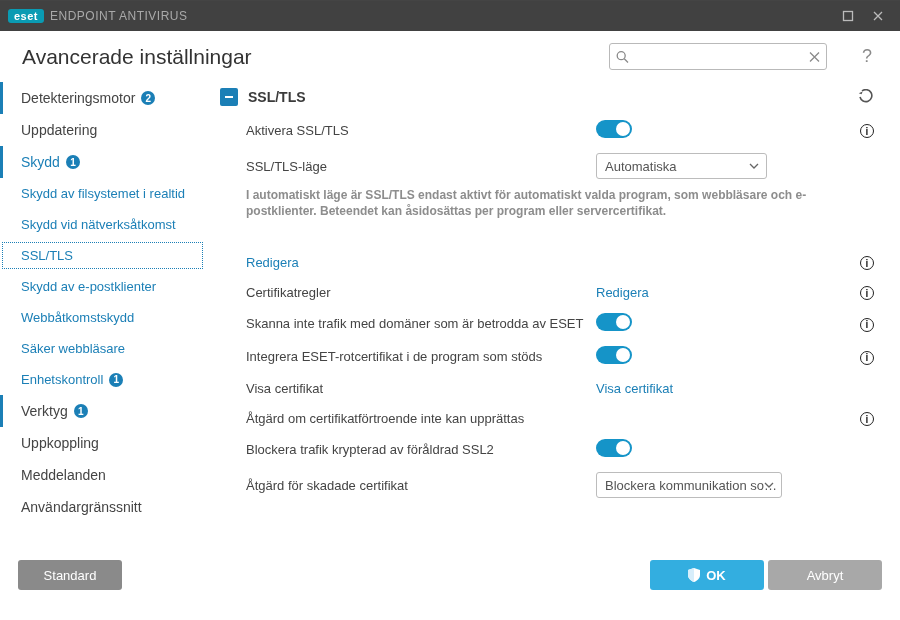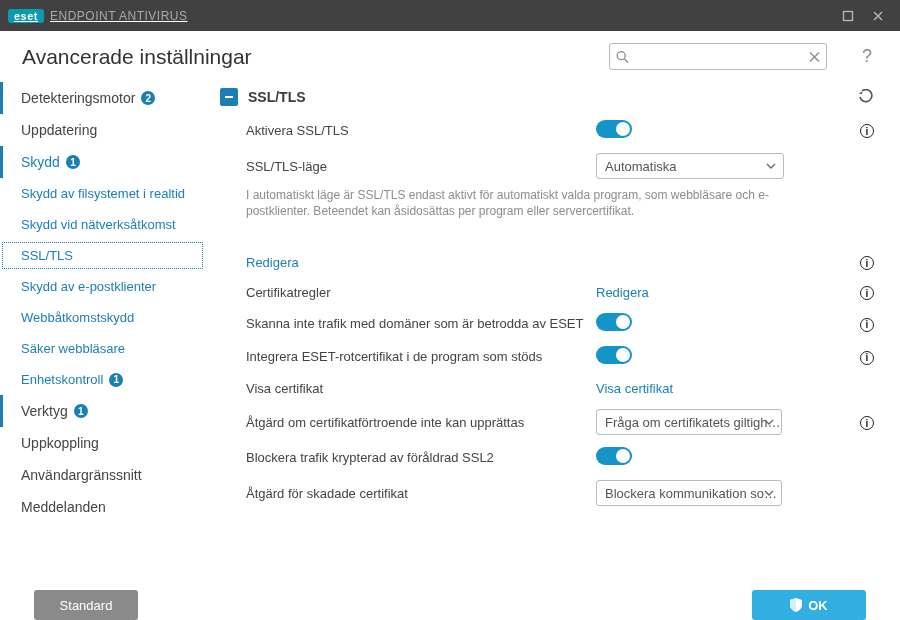--- a/index.html
+++ b/index.html
@@ -1,18 +1,18 @@
 <!DOCTYPE html>
 <html><head>
 <meta charset="utf-8">
 <style>
   * { box-sizing: border-box; margin: 0; padding: 0; font-family: "Segoe UI", Arial, sans-serif; }
   body { width: 900px; height: 620px; background: #fff; overflow: hidden; border-top: 1px solid #444; }
 
-  .titlebar { height: 30px; background: #414141; color: #fff; display: flex; align-items: center; padding: 0 8px; font-size: 12px; text-decoration: underline; }
+  .titlebar { height: 30px; background: #414141; color: #fff; display: flex; align-items: center; padding: 0 8px; font-size: 12px; }
   .titlebar .brand { display: flex; align-items: center; gap: 6px; }
   .brand-badge { background: #0a9bb3; color: #fff; font-weight: 700; font-size: 11px; padding: 1px 6px; border-radius: 3px; letter-spacing: 0.5px; }
   .brand-text { color: #a9a9a9; font-size: 12px; letter-spacing: 0.5px; }
   .titlebar .window-controls { margin-left: auto; display: flex; gap: 14px; padding-right: 6px; }
   .win-ctrl { width: 16px; height: 16px; display: flex; align-items: center; justify-content: center; color: #ccc; cursor: default; }
 
   .header { display: flex; align-items: center; padding: 12px 22px 10px 22px; gap: 29px; }
   .header h1 { font-size: 21px; font-weight: 400; color: #333; flex: 0 0 auto; }
   .header .spacer { flex: 1 1 auto; }
   .search-wrap { position: relative; width: 218px; }
@@ -36,31 +36,31 @@
   .collapse-btn { width: 18px; height: 18px; background: #1b7fb6; color: #fff; display: flex; align-items: center; justify-content: center; font-weight: 700; border-radius: 2px; cursor: pointer; }
   .section-title { font-size: 14px; font-weight: 600; color: #3a3a3a; }
   .undo-icon { margin-left: auto; color: #555; cursor: pointer; }
 
   .row { display: flex; align-items: center; padding: 6px 8px 6px 30px; font-size: 13px; color: #444; min-height: 30px; }
   .row .label { flex: 0 0 350px; }
   .row .ctrl { flex: 0 0 190px; }
   .row .info { margin-left: auto; width: 24px; text-align: right; color: #222; }
   .info-i { display: inline-flex; width: 14px; height: 14px; border: 1.5px solid #222; border-radius: 50%; align-items: center; justify-content: center; font-size: 10px; font-weight: 700; font-style: normal; cursor: pointer; }
 
-  .desc { padding: 2px 8px 10px 30px; font-size: 12px; color: #8d8d8d; line-height: 1.35; max-width: 610px; }
+  .desc { padding: 2px 8px 10px 30px; font-size: 12px; color: #8d8d8d; line-height: 1.35; max-width: 610px; font-weight: bold; }
 
   .toggle { position: relative; width: 36px; height: 18px; background: #1594c8; border-radius: 9px; cursor: pointer; display: inline-block; }
   .toggle::after { content: ""; position: absolute; right: 2px; top: 2px; width: 14px; height: 14px; background: #fff; border-radius: 50%; }
 
   .link { color: #1b7fb6; font-size: 13px; cursor: pointer; }
 
   .select { height: 26px; border: 1px solid #bcbcbc; border-radius: 3px; padding: 0 24px 0 8px; font-size: 13px; color: #555; background: #fff; position: relative; display: flex; align-items: center; cursor: pointer; overflow: hidden; white-space: nowrap; text-overflow: ellipsis; }
   .select .chev { position: absolute; right: 7px; top: 50%; transform: translateY(-50%); color: #666; }
 
-  .footer { position: absolute; bottom: 0; left: 0; right: 0; height: 60px; display: flex; align-items: flex-end; padding: 0 34px; gap: 4px; }
+  .footer { position: absolute; bottom: 0; left: 0; right: 0; height: 60px; display: flex; align-items: flex-start; padding: 0 18px; gap: 4px; }
   .btn { height: 30px; border: none; border-radius: 3px; font-size: 13px; padding: 0 22px; cursor: pointer; display: inline-flex; align-items: center; gap: 6px; justify-content: center; }
   .btn-gray { background: #8a8a8a; color: #fff; min-width: 104px; }
   .btn-ok { background: #33aee0; color: #fff; min-width: 114px; font-weight: 600; margin-left: 16px; }
   .btn-cancel { background: #a8a8a8; color: #fff; min-width: 114px; }
   .footer .spacer { flex: 1 1 auto; }
   svg { display: block; }
 </style>
 </head>
 <body>
 
@@ -139,24 +139,24 @@
       <span class="badge">1</span>
     </div>
     <div class="nav-item section bar">
       <span>Verktyg</span>
       <span class="badge">1</span>
     </div>
     <div class="nav-item section">
       <span>Uppkoppling</span>
     </div>
     <div class="nav-item section">
+      <span>Meddelanden</span>
+    </div>
+    <div class="nav-item section">
       <span>Användargränssnitt</span>
-    </div>
-    <div class="nav-item section">
-      <span>Meddelanden</span>
     </div>
   </div>
 
   <div class="content">
     <div class="section-head">
       <span class="collapse-btn">
         <svg width="10" height="10" viewBox="0 0 10 10">
             <rect x="1" y="4" width="8" height="2" fill="#fff"></rect>
           </svg>
       </span>
@@ -171,21 +171,21 @@
 
     <div class="row">
       <span class="label">Aktivera SSL/TLS</span>
       <span class="ctrl"><span class="toggle"></span></span>
       <span class="info"><i class="info-i">i</i></span>
     </div>
 
     <div class="row">
       <span class="label">SSL/TLS-läge</span>
       <span class="ctrl">
-        <div class="select" style="width:188px">
+        <div class="select" style="width:171px">
           <span>Automatiska</span>
           <span class="chev">
             <svg width="10" height="6" viewBox="0 0 10 6">
                 <path d="M1 1 L5 5 L9 1" fill="none" stroke="#666" stroke-width="1.3"></path>
               </svg>
           </span>
         </div>
       </span>
     </div>
     <div class="desc">I automatiskt läge är SSL/TLS endast aktivt för automatiskt valda program, som webbläsare och e-postklienter. Beteendet kan åsidosättas per program eller servercertifikat.</div>
@@ -215,30 +215,20 @@
       <span class="info"><i class="info-i">i</i></span>
     </div>
 
     <div class="row">
       <span class="label">Visa certifikat</span>
       <span class="ctrl"><span class="link">Visa certifikat</span></span>
     </div>
 
     <div class="row">
       <span class="label">Åtgärd om certifikatförtroende inte kan upprättas</span>
-      <span class="ctrl">
-        <div class="select" style="width:186px">
-          <span>Fråga om certifikatets giltigh…</span>
-          <span class="chev">
-            <svg width="10" height="6" viewBox="0 0 10 6">
-                <path d="M1 1 L5 5 L9 1" fill="none" stroke="#666" stroke-width="1.3"></path>
-              </svg>
-          </span>
-        </div>
-      </span>
       <span class="info"><i class="info-i">i</i></span>
     </div>
 
     <div class="row">
       <span class="label">Blockera trafik krypterad av föråldrad SSL2</span>
       <span class="ctrl"><span class="toggle"></span></span>
     </div>
 
     <div class="row">
       <span class="label">Åtgärd för skadade certifikat</span>
@@ -261,13 +251,14 @@
   <div class="spacer"></div>
   <button class="btn btn-ok">
     <span>
       <svg width="12" height="14" viewBox="0 0 12 14">
           <path d="M6 0 L12 2 V7 C12 11 8 13.5 6 14 C4 13.5 0 11 0 7 V2 Z" fill="#fff"></path>
           <path d="M6 0 L6 14 C4 13.5 0 11 0 7 V2 Z" fill="#d7eefb"></path>
         </svg>
     </span>
     <span>OK</span>
   </button>
+  <button class="btn btn-cancel">Avbryt</button>
 </div>
 
 </body></html>

